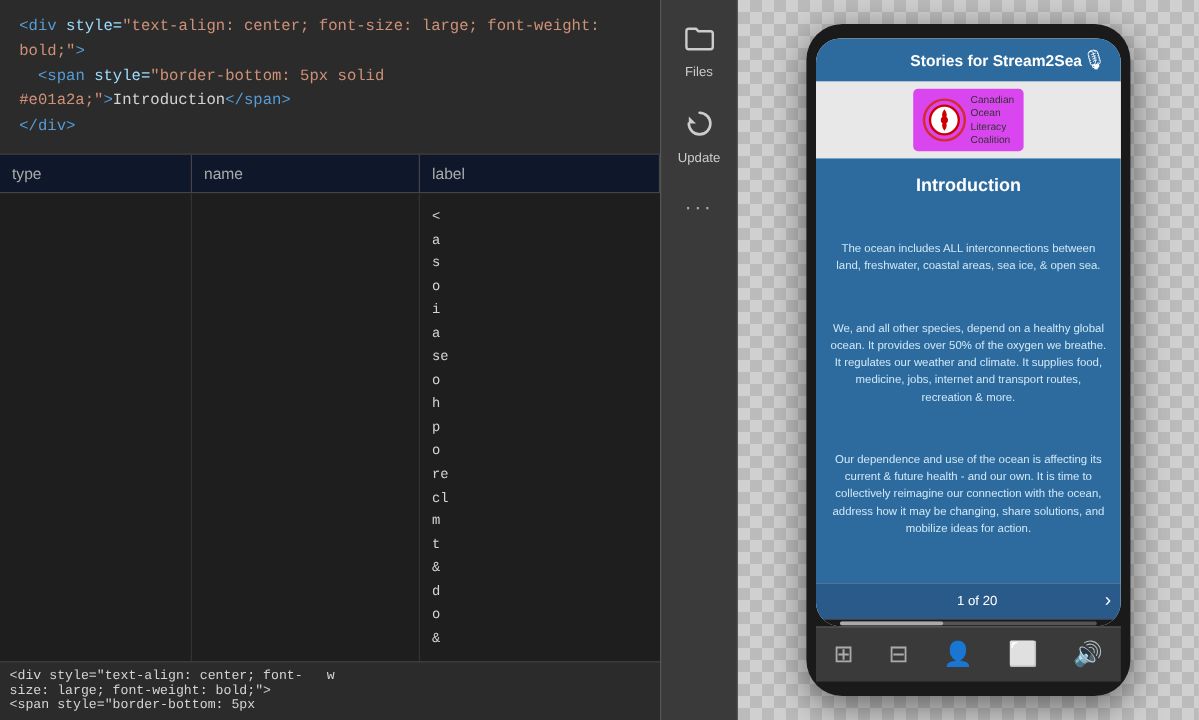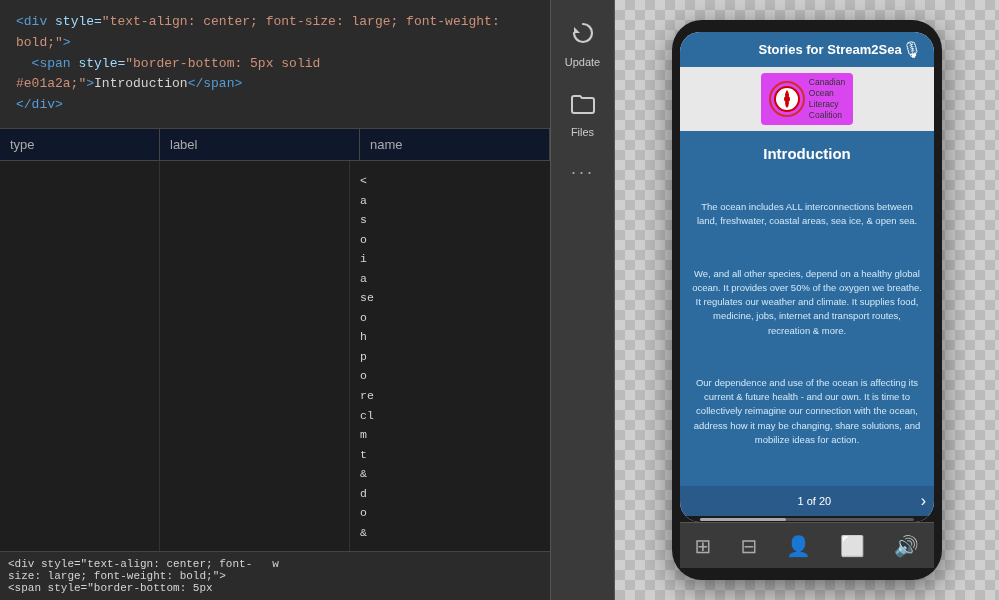--- a/index.html
+++ b/index.html
@@ -292,22 +292,22 @@
       &nbsp;&nbsp;<span class="tag">&lt;span</span>
       <span class="attr"> style=</span><span class="val">"border-bottom: 5px solid #e01a2a;"</span><span class="tag">&gt;</span><span class="text-content">Introduction</span><span class="tag">&lt;/span&gt;</span>
     </div>
     <div>
       <span class="tag">&lt;/div&gt;</span>
     </div>
   </div>
 
   <div class="table-header">
     <div class="col col-type">type</div>
+    <div class="col col-name">name</div>
     <div class="col col-label">label</div>
-    <div class="col col-name">name</div>
   </div>
 
   <div class="table-body">
     <div style="display:flex; height:100%;">
 
       <div style="width:160px; border-right:1px solid #333; background:#1e1e1e;"></div>
 
       <div style="width:190px; border-right:1px solid #333; background:#1e1e1e;"></div>
 
       <div style="flex:1; background:#1e1e1e; overflow:hidden; padding:4px 2px;">
@@ -347,36 +347,36 @@
     </div>
   </div>
 
 </div>
 
 <div class="sidebar">
 
   <div class="sidebar-item">
     <div class="sidebar-icon">
       
+      <svg width="26" height="24" viewBox="0 0 26 24" fill="none" xmlns="http://www.w3.org/2000/svg">
+        <path d="M2 6 Q2 4 4 4 L10 4 L12 6 L22 6 Q24 6 24 8 L24 19 Q24 21 22 21 L4 21 Q2 21 2 19 Z" stroke="#ccc" stroke-width="2" fill="none"></path>
+      </svg>
+    </div>
+    <span class="sidebar-label">Files</span>
+  </div>
+
+  <div class="sidebar-item">
+    <div class="sidebar-icon">
+      
       <svg width="26" height="26" viewBox="0 0 26 26" fill="none" xmlns="http://www.w3.org/2000/svg">
         <path d="M13 4 A9 9 0 1 1 4 13" stroke="#ccc" stroke-width="2.2" fill="none" stroke-linecap="round"></path>
         <polygon points="4,7 4,13 10,13" fill="#ccc"></polygon>
       </svg>
     </div>
     <span class="sidebar-label">Update</span>
-  </div>
-
-  <div class="sidebar-item">
-    <div class="sidebar-icon">
-      
-      <svg width="26" height="24" viewBox="0 0 26 24" fill="none" xmlns="http://www.w3.org/2000/svg">
-        <path d="M2 6 Q2 4 4 4 L10 4 L12 6 L22 6 Q24 6 24 8 L24 19 Q24 21 22 21 L4 21 Q2 21 2 19 Z" stroke="#ccc" stroke-width="2" fill="none"></path>
-      </svg>
-    </div>
-    <span class="sidebar-label">Files</span>
   </div>
 
 
   <div class="sidebar-dots">···</div>
 
 </div>
 
 <div class="right-panel">
 
   <div class="phone-frame">

